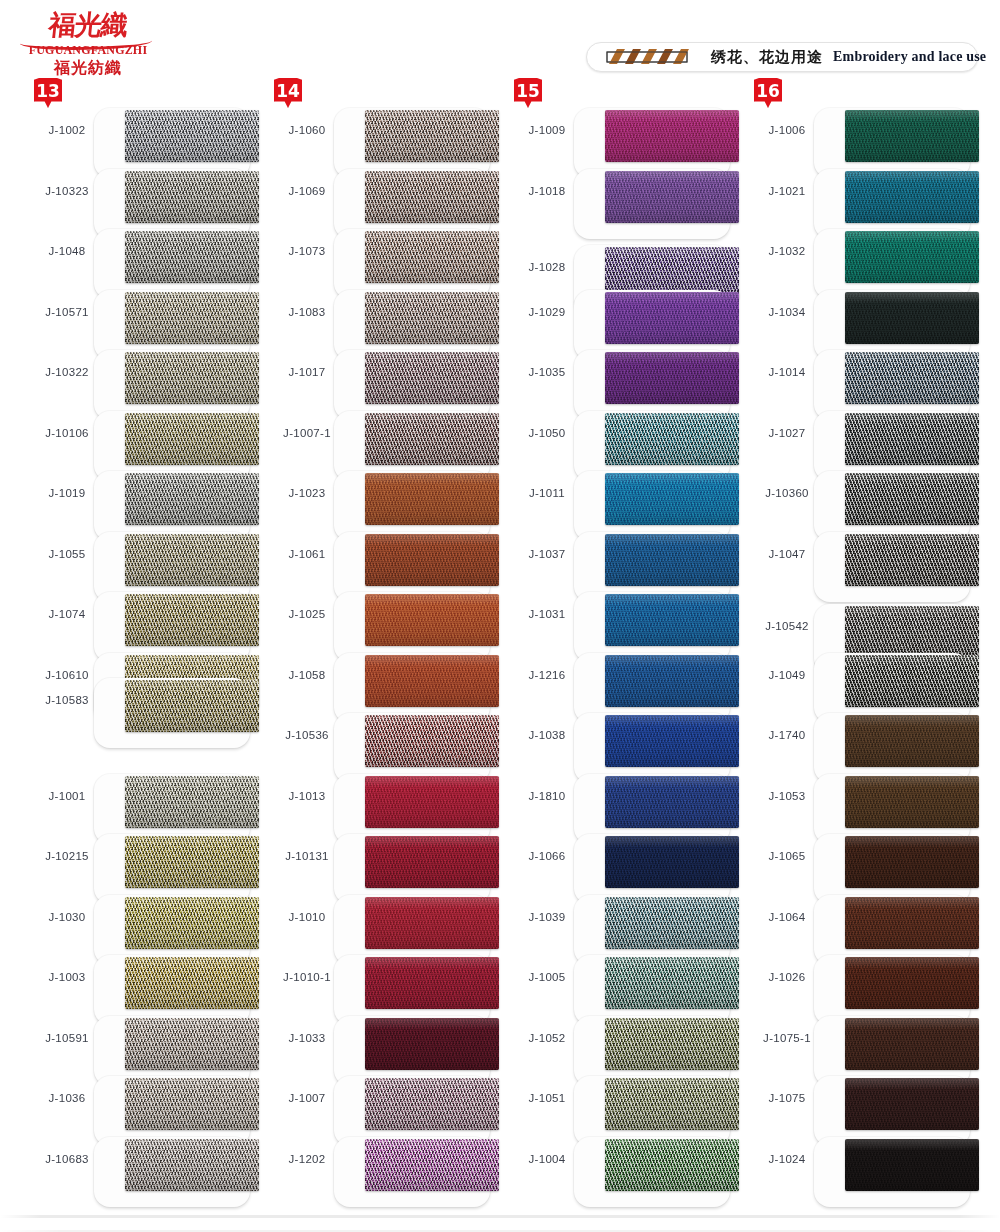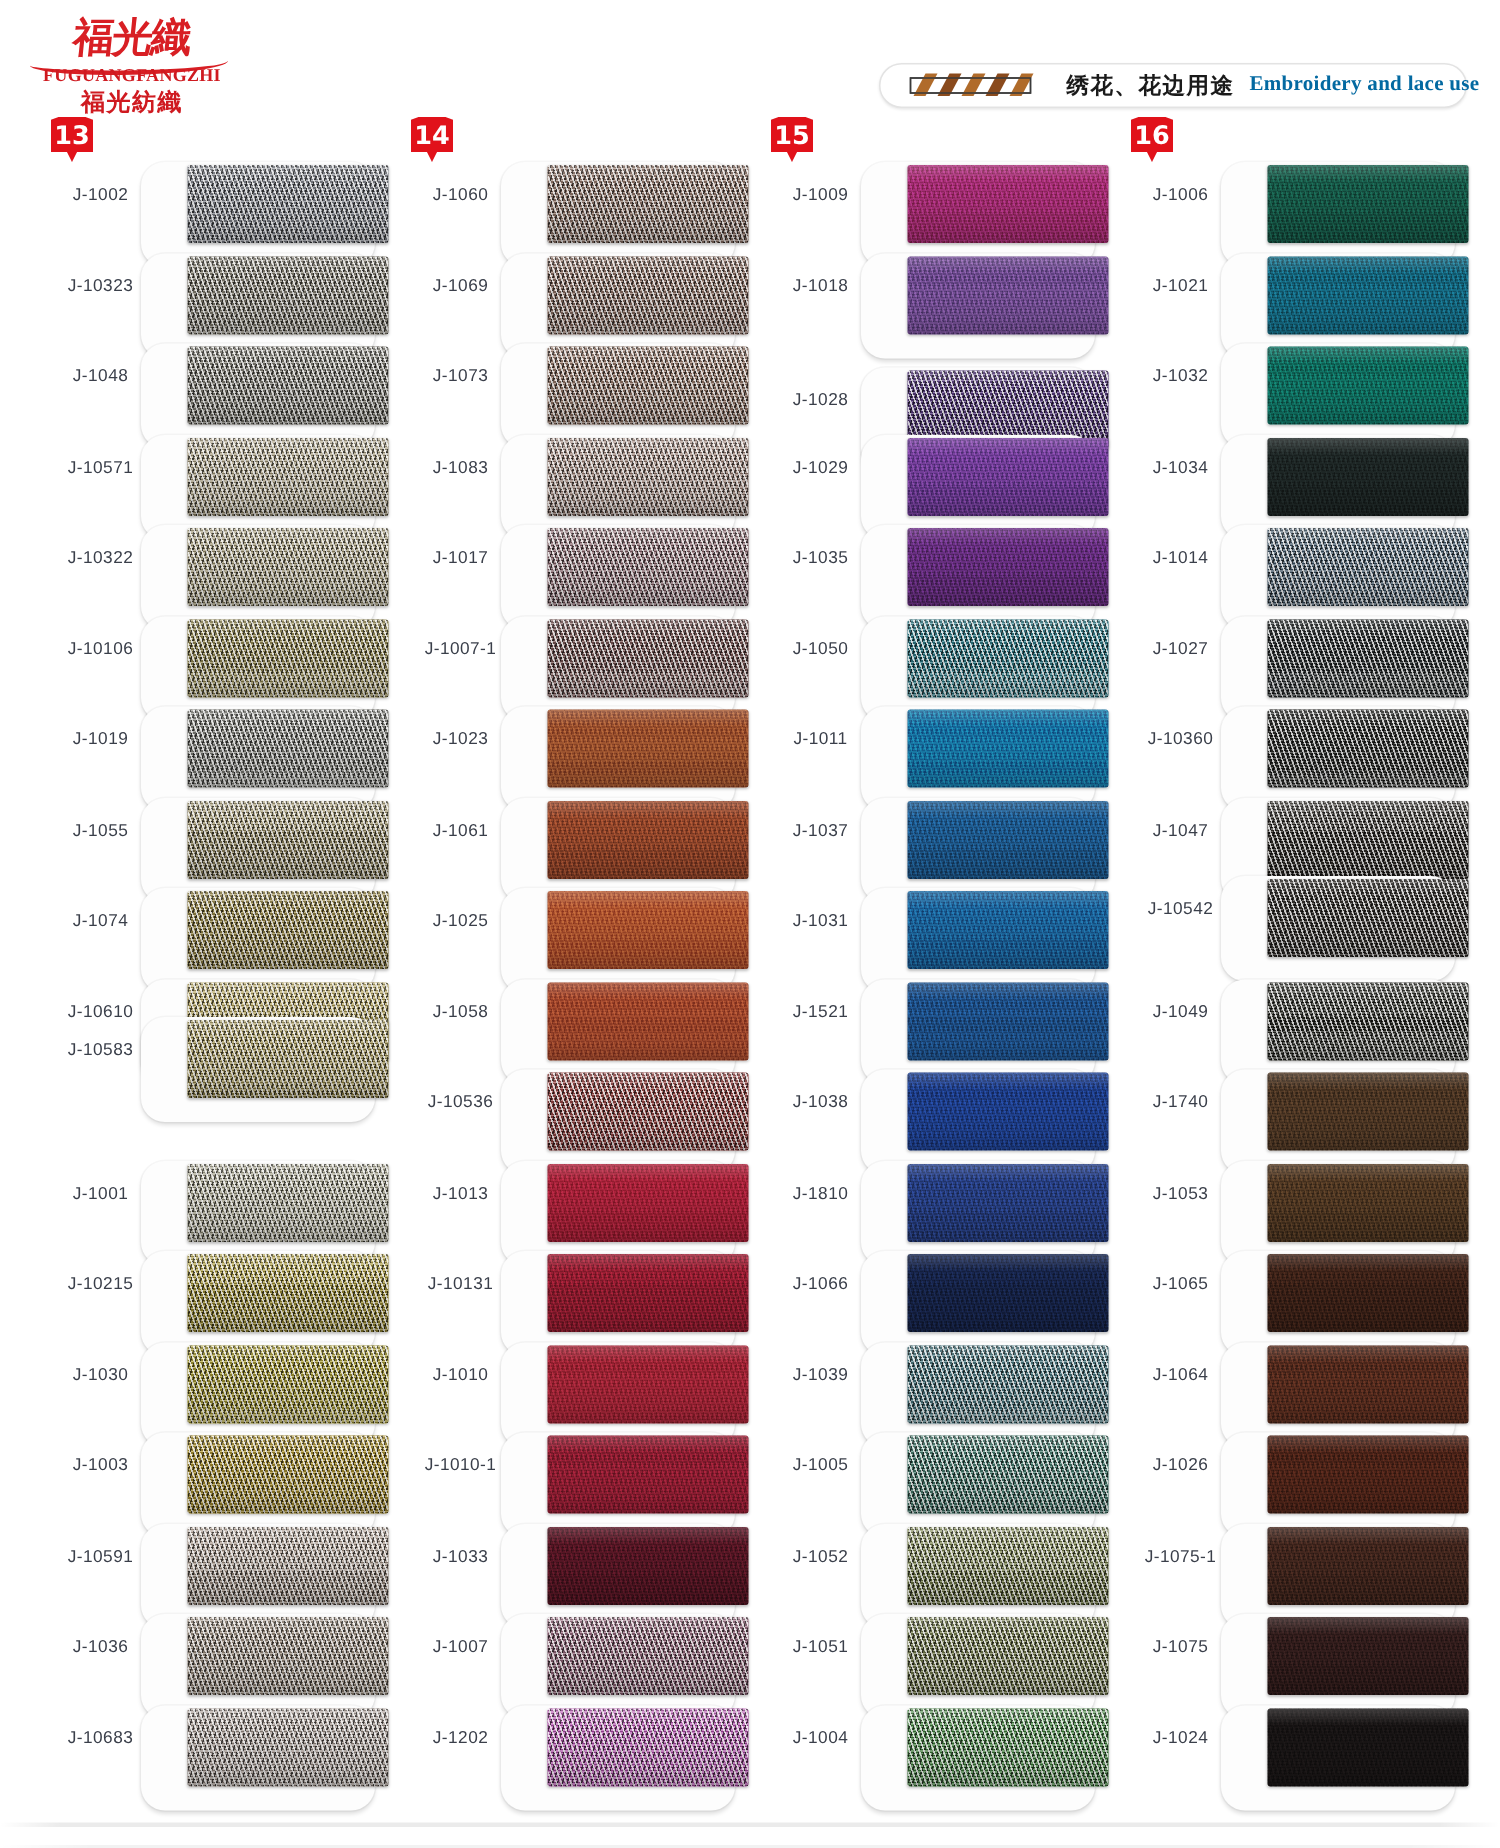--- a/index.html
+++ b/index.html
@@ -69,21 +69,21 @@
     gap: 10px;
   }
   #use-banner .ribbon-icon { width: 98px; height: 18px; flex: 0 0 auto; }
   #use-banner .use-cn {
     font-family: "DejaVu Sans", sans-serif;
     font-size: 15px; font-weight: bold; color: #1a1a1a;
     white-space: nowrap; letter-spacing: 1px;
   }
   #use-banner .use-en {
     font-family: "Liberation Serif", serif;
-    font-size: 14px; font-weight: bold; color: #0369a1;
+    font-size: 14px; font-weight: bold; color: #0f172a;
     white-space: nowrap; letter-spacing: .2px;
   }
 
   
   .column { position: absolute; top: 78px; width: 240px; }
   .col-badge {
     position: absolute; top: 0; left: 12px;
     width: 28px; height: 30px;
     background: #e1121a;
     color: #fff;
@@ -452,21 +452,21 @@
           <div class="swatch" title="J-1037" style="background: rgb(28, 84, 134);"></div>
         </div>
       </div>
       <div class="row" style="top: 510px;">
         <div class="row-label">J-1031</div>
         <div class="card">
           <div class="swatch" title="J-1031" style="background: rgb(26, 93, 147);"></div>
         </div>
       </div>
       <div class="row" style="top: 570.5px;">
-        <div class="row-label">J-1521</div>
+        <div class="row-label">J-1216</div>
         <div class="card">
           <div class="swatch" title="J-1012" style="background: rgb(29, 78, 134);"></div>
         </div>
       </div>
       <div class="row" style="top: 631px;">
         <div class="row-label">J-1038</div>
         <div class="card">
           <div class="swatch" title="J-1038" style="background: rgb(29, 60, 134);"></div>
         </div>
       </div>
@@ -556,21 +556,21 @@
         <div class="card">
           <div class="swatch marl" title="J-10360" style="background: rgb(46, 47, 44);"></div>
         </div>
       </div>
       <div class="row" style="top: 449.5px;">
         <div class="row-label">J-1047</div>
         <div class="card">
           <div class="swatch marl" title="J-1047" style="background: rgb(51, 47, 42);"></div>
         </div>
       </div>
-      <div class="row" style="top: 502px;">
+      <div class="row" style="top: 522px;">
         <div class="row-label">J-10542</div>
         <div class="card">
           <div class="swatch marl" title="J-10542" style="background: rgb(56, 52, 48);"></div>
         </div>
       </div>
       <div class="row" style="top: 570.5px;">
         <div class="row-label">J-1049</div>
         <div class="card">
           <div class="swatch marl" title="J-1049" style="background: rgb(42, 43, 36);"></div>
         </div>

